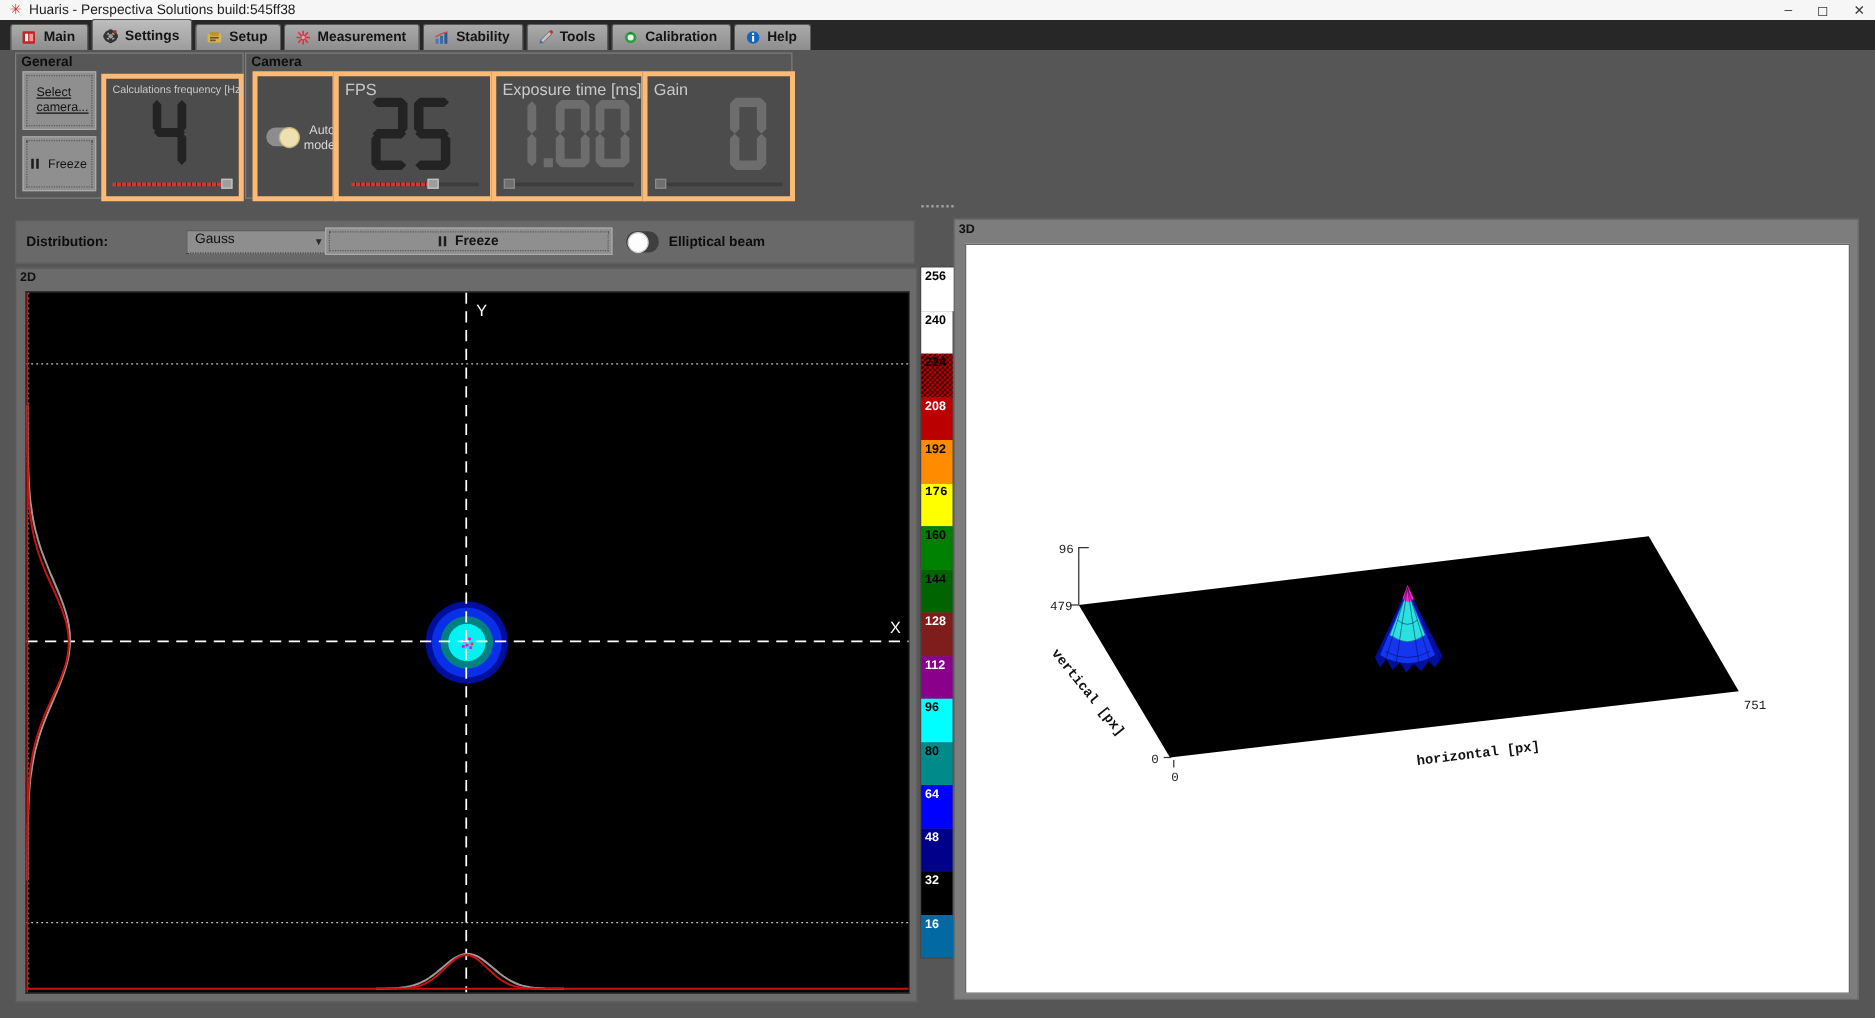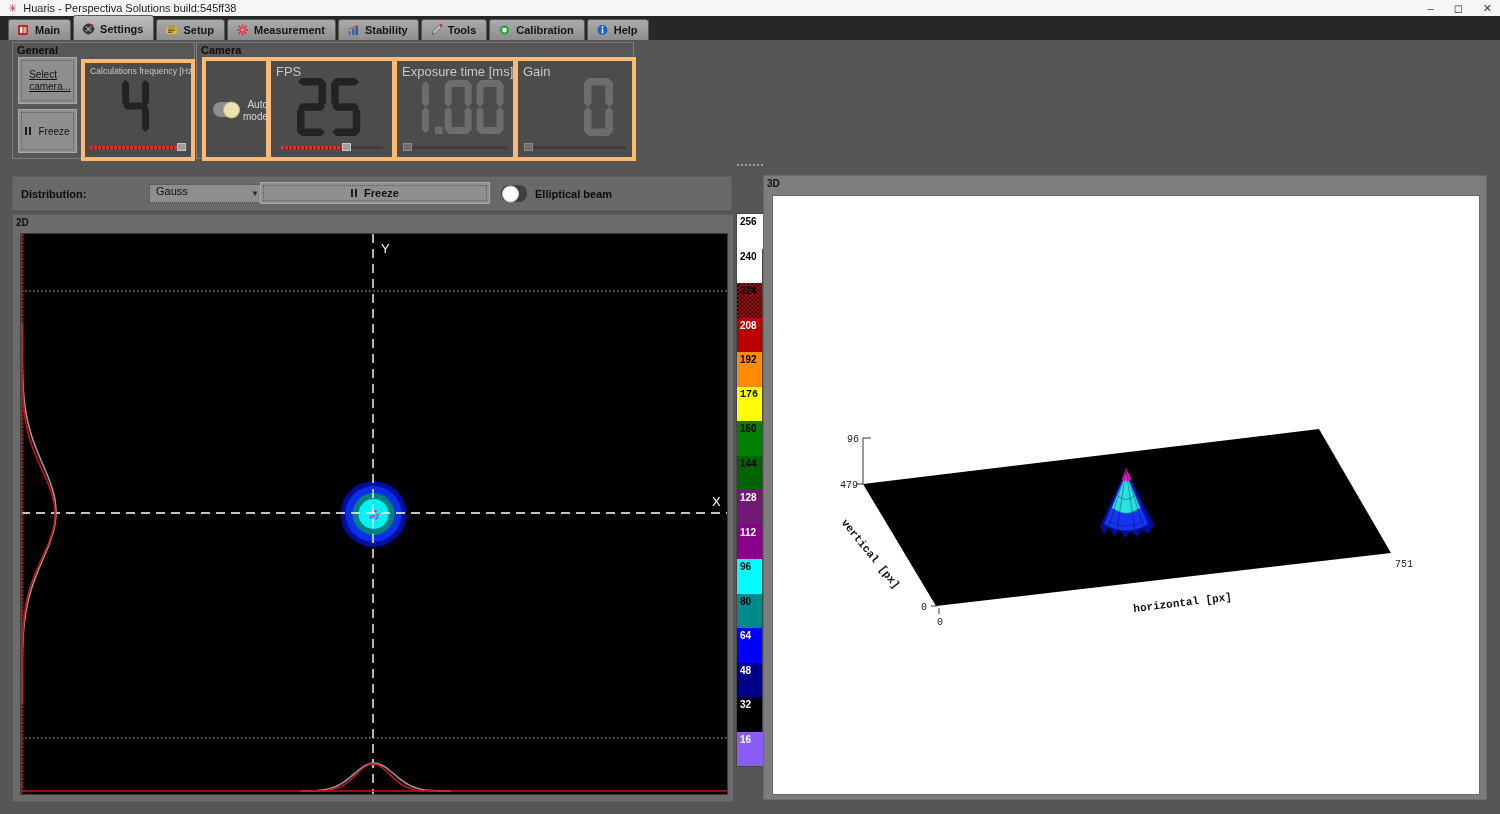--- a/index.html
+++ b/index.html
@@ -349,42 +349,42 @@
     </div>
     <div class="cbseg" style="background-color: rgb(255, 255, 0);">
       <span style="color: rgb(0, 0, 0); font-family: Liberation Mono, monospace;">176</span>
     </div>
     <div class="cbseg" style="background-color: rgb(0, 128, 0);">
       <span style="color: rgb(0, 0, 0);">160</span>
     </div>
     <div class="cbseg" style="background-color: rgb(0, 100, 0);">
       <span style="color: rgb(0, 0, 0);">144</span>
     </div>
-    <div class="cbseg" style="background-color: #701a75;">
+    <div class="cbseg" style="background-color: #7f1d1d;">
       <span style="color: rgb(255, 255, 255);">128</span>
     </div>
     <div class="cbseg" style="background-color: rgb(139, 0, 139);">
       <span style="color: rgb(255, 255, 255);">112</span>
     </div>
     <div class="cbseg" style="background-color: rgb(0, 255, 255);">
       <span style="color: rgb(0, 0, 0);">96</span>
     </div>
     <div class="cbseg" style="background-color: rgb(0, 139, 139);">
       <span style="color: rgb(0, 0, 0);">80</span>
     </div>
     <div class="cbseg" style="background-color: rgb(0, 0, 255);">
       <span style="color: rgb(255, 255, 255);">64</span>
     </div>
     <div class="cbseg" style="background-color: rgb(0, 0, 139);">
       <span style="color: rgb(255, 255, 255);">48</span>
     </div>
     <div class="cbseg" style="background-color: rgb(0, 0, 0);">
       <span style="color: rgb(255, 255, 255);">32</span>
     </div>
-    <div class="cbseg" style="background-color: #8b5cf6; padding-left: 28px;">
+    <div class="cbseg" style="background-color: #0369a1; padding-left: 28px;">
       <span style="color: rgb(255, 255, 255);">16</span>
     </div>
   </div>
 
 <div id="panel3d" class="abs">
   <span class="panel-title">3D</span>
   <svg id="plot3d" viewBox="0 0 706 598">
 
     <polygon points="90,288 546,233 618,357 163,410" fill="#000000"></polygon>
 

